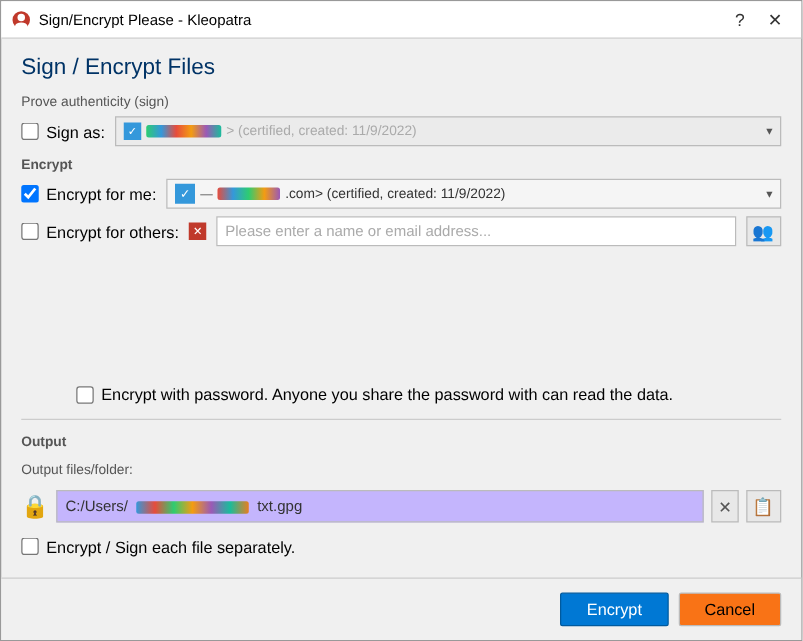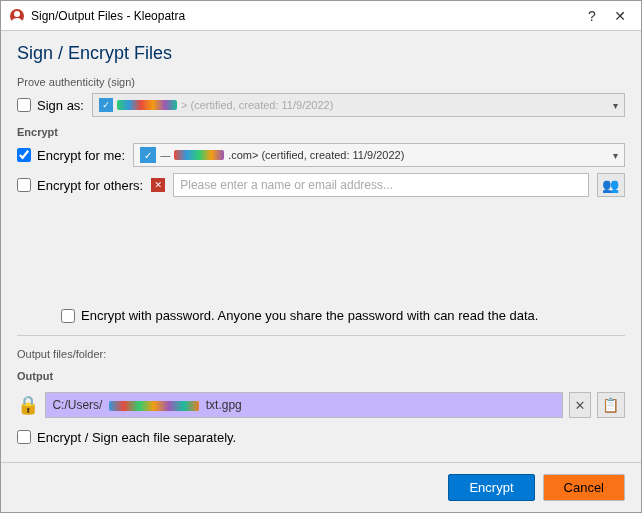--- a/index.html
+++ b/index.html
@@ -320,21 +320,21 @@
 <div class="window">
 
   <div class="titlebar">
     <div class="titlebar-icon">
       <svg viewBox="0 0 16 16" width="16" height="16">
         <circle cx="8" cy="8" r="7" fill="#c0392b"></circle>
         <circle cx="8" cy="6" r="3" fill="#fff"></circle>
         <ellipse cx="8" cy="13" rx="5" ry="3" fill="#fff"></ellipse>
       </svg>
     </div>
-    <span class="titlebar-title">Sign/Output Files - Kleopatra</span>
+    <span class="titlebar-title">Sign/Encrypt Please - Kleopatra</span>
     <div class="titlebar-controls">
       <button class="titlebar-btn">?</button>
       <button class="titlebar-btn close">✕</button>
     </div>
   </div>
 
   <div class="content">
     <div class="page-title">Sign / Encrypt Files</div>
 
     <div>
@@ -388,22 +388,22 @@
     <div class="password-row">
       <label class="checkbox-wrap">
         <input type="checkbox" style="">
         <span>Encrypt with password. Anyone you share the password with can read the data.</span>
       </label>
     </div>
 
     <hr class="divider">
 
     <div class="output-section">
+      <div class="section-label" style="font-weight:600;">Output</div>
       <div class="section-label">Output files/folder:</div>
-      <div class="section-label" style="font-weight:600;">Output</div>
       <div class="output-row">
         <span class="lock-icon">🔒</span>
         <div class="path-field">
           <span style="font-size:12px; color:#333;">
             C:/Users/&nbsp;
             <span style="display:inline-block; width:90px; height:10px; background: linear-gradient(to right, #3498db,#e74c3c,#2ecc71,#f39c12,#9b59b6,#1abc9c,#e67e22); vertical-align:middle; border-radius:2px;"></span>
             &nbsp;txt.gpg
           </span>
         </div>
         <button class="clear-btn">

